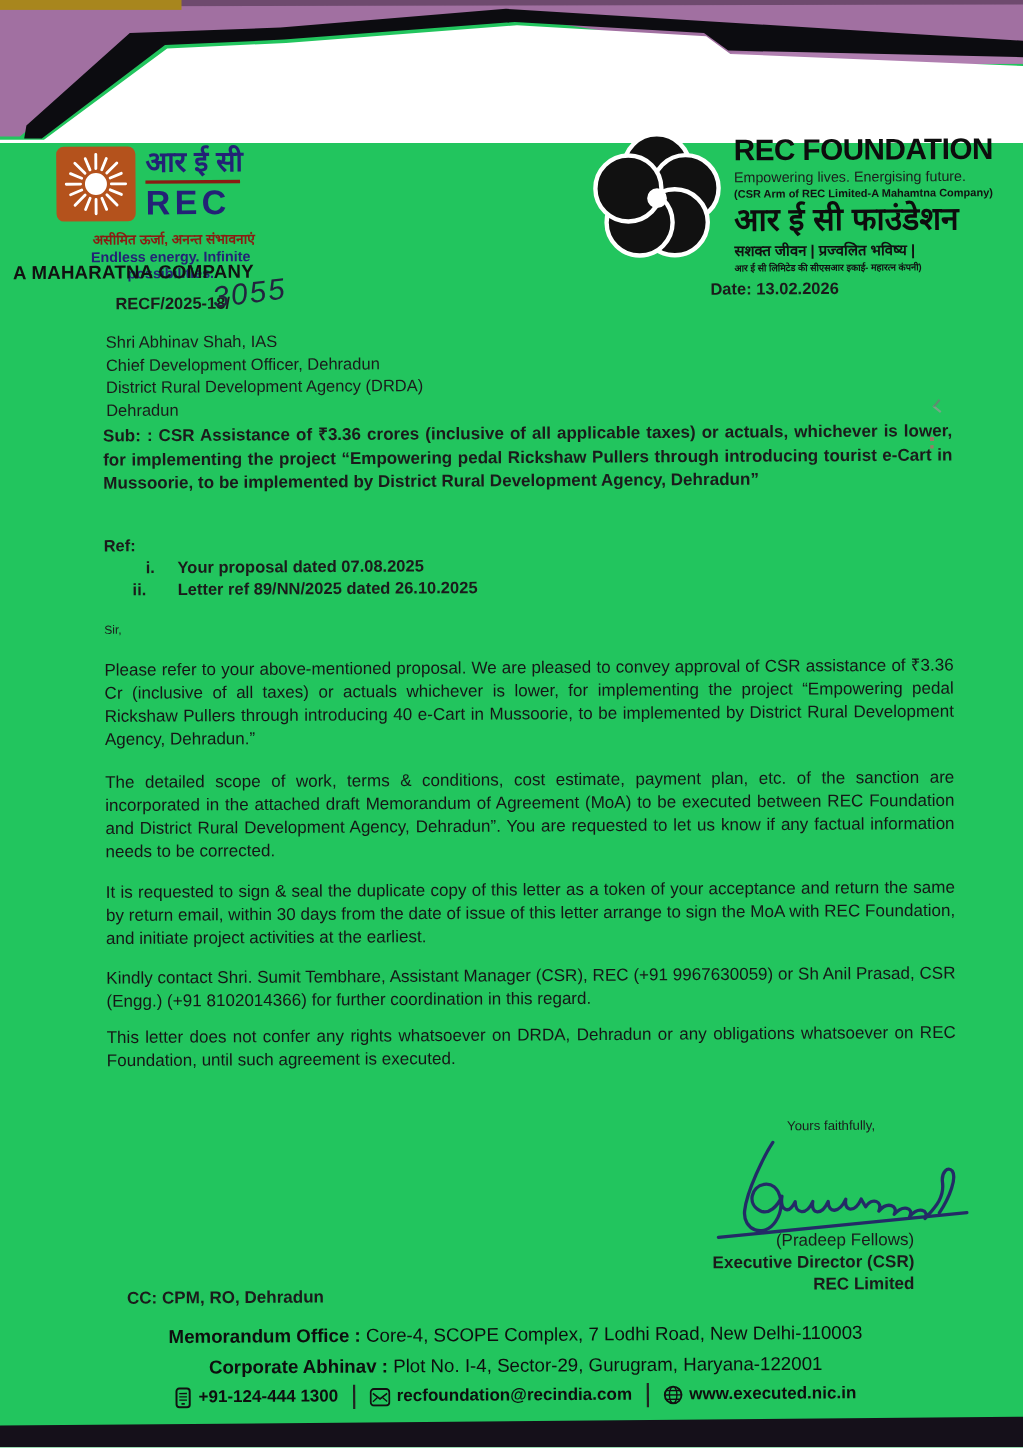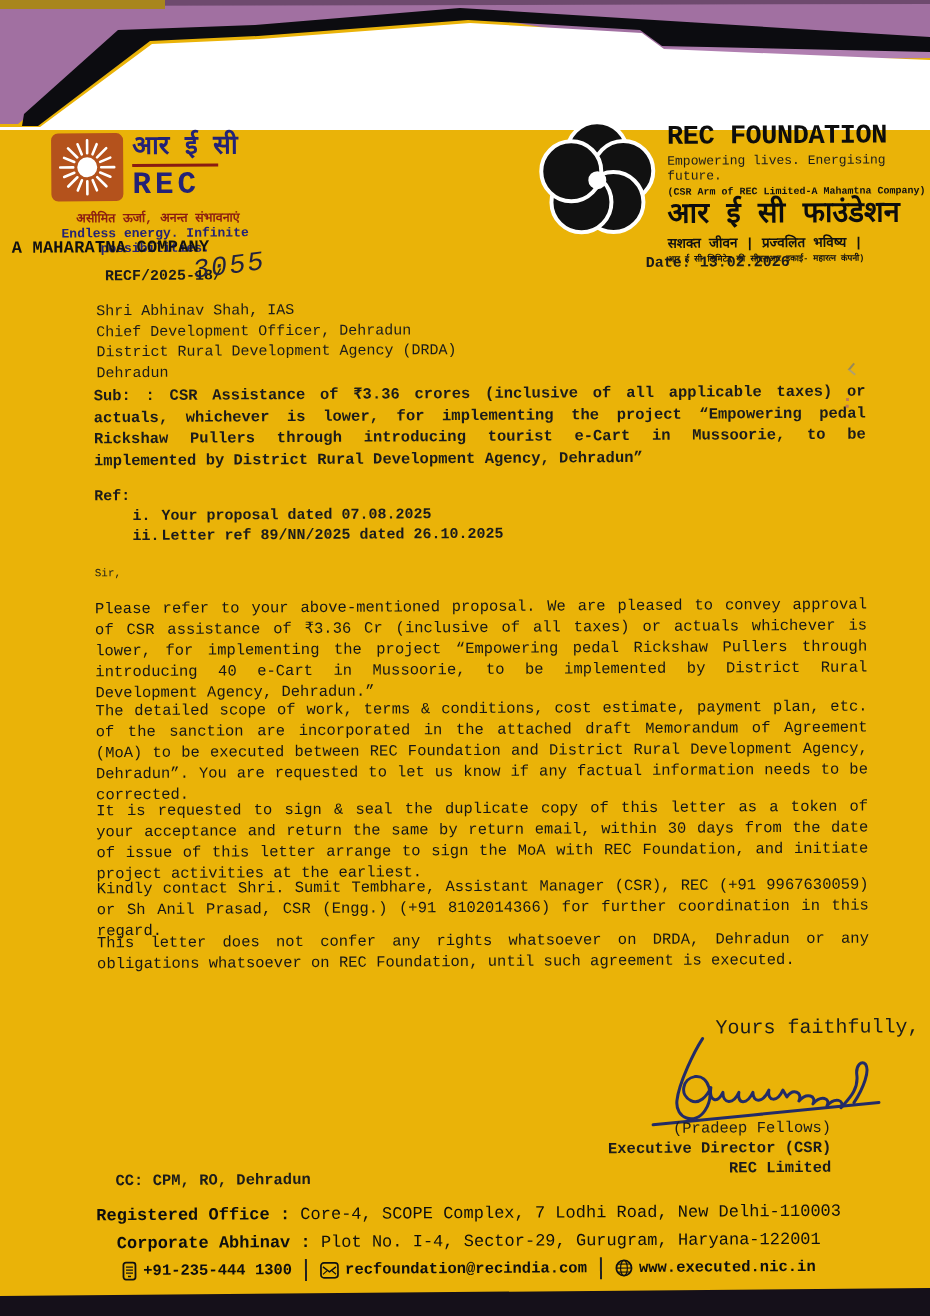--- a/index.html
+++ b/index.html
@@ -1,17 +1,17 @@
 <!DOCTYPE html>
 <html><head>
 <meta charset="utf-8">
 <style>
   html,body{margin:0;padding:0;background:#ffffff;}
-  .page{position:relative;width:930px;height:1316px;background:#eab308;overflow:hidden;
-        font-family:Liberation Mono, monospace;color:#1b1b1b;}
+  .page{position:relative;width:930px;height:1316px;background:#22c55e;overflow:hidden;
+        font-family:Liberation Sans, sans-serif;color:#1b1b1b;}
   .page-inner{position:absolute;inset:0;transform:rotate(-0.35deg);transform-origin:465px 620px;}
   .abs{position:absolute;}
 
   
   .scan-top{left:0;top:0;width:930px;height:130px;}
   .scan-bottom{left:0;top:1286px;width:930px;height:30px;}
 
   
   .rec-logo{left:53px;top:130px;width:260px;}
   .rec-logo-row{display:flex;align-items:flex-start;}
@@ -42,21 +42,21 @@
   .dateline{left:648px;top:256px;font-size:15px;font-weight:700;}
   .recipient{left:98px;top:300px;font-size:15px;line-height:20.5px;}
   .subject{left:95px;top:384px;width:772px;font-size:15.5px;font-weight:700;
            line-height:21.5px;text-align:justify;}
   .ref-label{left:95px;top:486px;font-size:15px;font-weight:700;text-align:right;}
   .ref-num{font-size:15px;font-weight:700;}
   .ref-text{font-size:15px;font-weight:700;}
   .sir{left:95px;top:565px;font-size:11px;}
   .para{left:95px;width:772px;font-size:15.5px;line-height:21px;text-align:justify;color:#161616;}
   .p1{top:597px;}.p2{top:699px;}.p3{top:799px;}.p4{top:877px;}.p5{top:931px;}
-  .yours{left:713px;top:1018px;font-size:20px;}
+  .yours{left:713px;top:1018px;font-size:12px;}
   .signature{left:648px;top:1032px;width:232px;height:102px;}
   .sign-block{left:560px;top:1120px;width:268px;text-align:right;font-size:15.5px;line-height:20px;}
   .sign-block .b{font-weight:700;}
   .cc{left:112px;top:1170px;font-size:15.5px;font-weight:700;}
 
   
   .f-line{left:0;width:930px;text-align:center;font-size:17px;color:#0e0e0e;}
   .f-reg{top:1204px;}
   .f-corp{top:1232px;}
   .f-label{font-weight:700;}
@@ -150,21 +150,21 @@
       <div>Chief Development Officer, Dehradun</div>
       <div>District Rural Development Agency (DRDA)</div>
       <div>Dehradun</div>
     </div>
 
     <div class="abs subject">Sub: : CSR Assistance of ₹3.36 crores (inclusive of all applicable taxes) or actuals, whichever is lower, for implementing the project “Empowering pedal Rickshaw Pullers through introducing tourist e-Cart in Mussoorie, to be implemented by District Rural Development Agency, Dehradun”</div>
 
     <div class="abs ref-label">Ref:</div>
     <div class="abs ref-num" style="left:133px;top:506px;">i.</div>
     <div class="abs ref-text" style="left:162px;top:506px;">Your proposal dated 07.08.2025</div>
-    <div class="abs ref-num" style="left:133px;top:526px;">ii.</div>
+    <div class="abs ref-num" style="left:121px;top:526px;">ii.</div>
     <div class="abs ref-text" style="left:162px;top:526px;">Letter ref 89/NN/2025 dated 26.10.2025</div>
 
     <div class="abs sir">Sir,</div>
     <div class="abs para p1">Please refer to your above-mentioned proposal. We are pleased to convey approval of CSR assistance of ₹3.36 Cr (inclusive of all taxes) or actuals whichever is lower, for implementing the project “Empowering pedal Rickshaw Pullers through introducing 40 e-Cart in Mussoorie, to be implemented by District Rural Development Agency, Dehradun.”</div>
     <div class="abs para p2">The detailed scope of work, terms &amp; conditions, cost estimate, payment plan, etc. of the sanction are incorporated in the attached draft Memorandum of Agreement (MoA) to be executed between REC Foundation and District Rural Development Agency, Dehradun”. You are requested to let us know if any factual information needs to be corrected.</div>
     <div class="abs para p3">It is requested to sign &amp; seal the duplicate copy of this letter as a token of your acceptance and return the same by return email, within 30 days from the date of issue of this letter arrange to sign the MoA with REC Foundation, and initiate project activities at the earliest.</div>
     <div class="abs para p4">Kindly contact Shri. Sumit Tembhare, Assistant Manager (CSR), REC (+91 9967630059) or Sh Anil Prasad, CSR (Engg.) (+91 8102014366) for further coordination in this regard.</div>
     <div class="abs para p5">This letter does not confer any rights whatsoever on DRDA, Dehradun or any obligations whatsoever on REC Foundation, until such agreement is executed.</div>
 
     <div class="abs yours">Yours faithfully,</div>
@@ -180,37 +180,37 @@
     </svg>
     <div class="abs sign-block">
       <div>(Pradeep Fellows)</div>
       <div class="b">Executive Director (CSR)</div>
       <div class="b">REC Limited</div>
     </div>
 
     <div class="abs cc">CC: CPM, RO, Dehradun</div>
 
     <div class="abs f-line f-reg">
-      <span class="f-label">Registered Office :</span>
+      <span class="f-label">Memorandum Office :</span>
       <span>Core-4, SCOPE Complex, 7 Lodhi Road, New Delhi-110003</span>
     </div>
     <div class="abs f-line f-corp">
       <span class="f-label">Corporate Abhinav :</span>
       <span>Plot No. I-4, Sector-29,  Gurugram, Haryana-122001</span>
     </div>
     <div class="abs f-contact">
       <span class="f-item">
         <svg width="15" height="20" viewBox="0 0 15 20">
           <rect x="1.5" y="1.5" width="12" height="17" rx="2.5" fill="none" stroke="#111" stroke-width="1.8"></rect>
           <line x1="4" y1="6" x2="11" y2="6" stroke="#111" stroke-width="1.2"></line>
           <line x1="4" y1="9" x2="11" y2="9" stroke="#111" stroke-width="1.2"></line>
           <line x1="4" y1="12" x2="11" y2="12" stroke="#111" stroke-width="1.2"></line>
           <line x1="6" y1="15.5" x2="9" y2="15.5" stroke="#111" stroke-width="1.6"></line>
         </svg>
-        <span>+91-235-444 1300</span>
+        <span>+91-124-444 1300</span>
       </span>
       <span class="f-sep"></span>
       <span class="f-item">
         <svg width="19" height="17" viewBox="0 0 19 17">
           <rect x="1" y="1" width="17" height="15" rx="3" fill="none" stroke="#111" stroke-width="1.7"></rect>
           <path d="M3,5 L9.5,10 L16,5" fill="none" stroke="#111" stroke-width="1.5"></path>
           <path d="M3,12.5 L7,9 M16,12.5 L12,9" fill="none" stroke="#111" stroke-width="1.2"></path>
         </svg>
         <span>recfoundation@recindia.com</span>
       </span>

